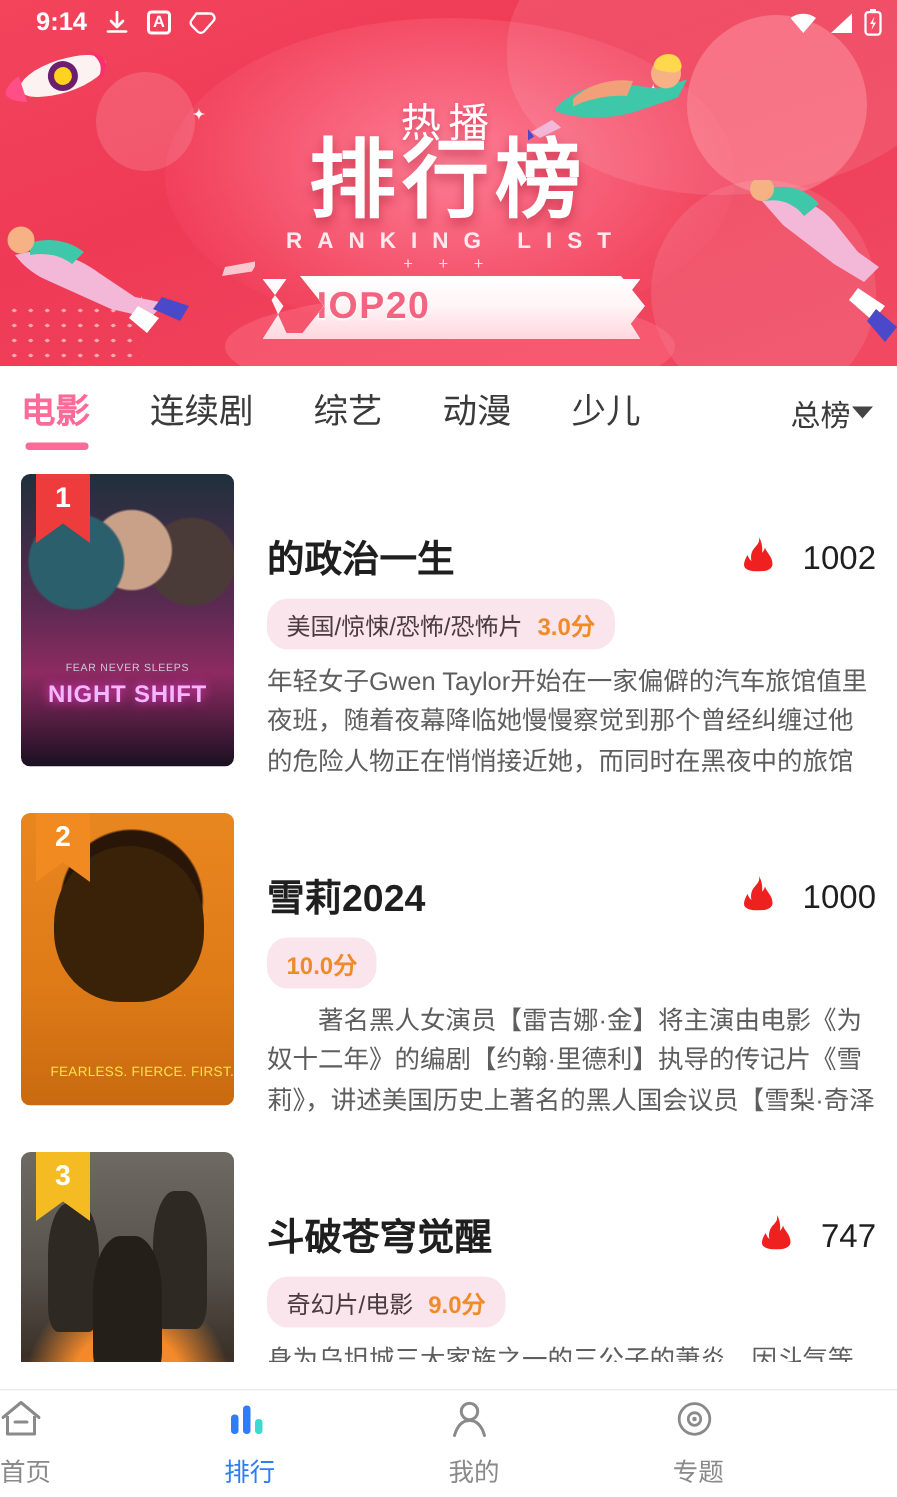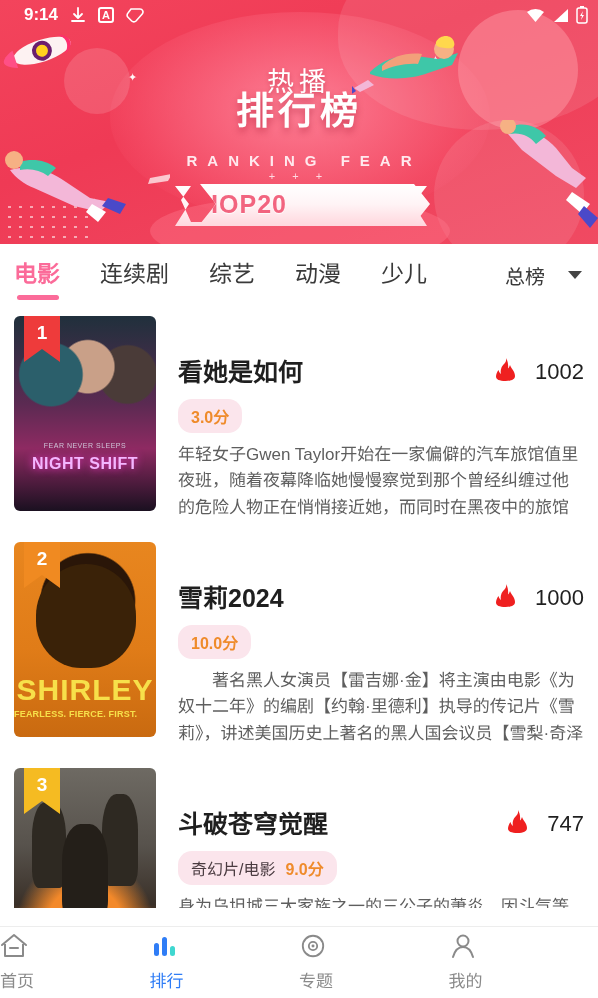--- a/index.html
+++ b/index.html
@@ -42,21 +42,21 @@
   }
 
   
   .b-hot {
     position: absolute; top: 60px; left: 0; right: 0; text-align: center;
     color:#fff; font-size: 27px; font-weight: 400; letter-spacing: 5px;
     text-shadow: 0 2px 4px rgba(170,20,45,.45);
   }
   .b-main {
     position: absolute; top: 92px; left: 0; right: 0; text-align: center;
-    color:#fff; font-size: 38px; font-weight: 800; letter-spacing: 4px;
+    color:#fff; font-size: 58px; font-weight: 800; letter-spacing: 4px;
     line-height: 1;
     text-shadow: 0 4px 7px rgba(165,15,40,.45);
   }
   .b-sub {
     position: absolute; top: 152px; left: 0; right: 0; text-align: center;
     color:#ffe9ee; font-size: 15px; font-weight: 700; letter-spacing: 10px;
     text-indent: 10px;
   }
   .b-plus {
     position: absolute; top: 170px; left: 0; right: 0; text-align: center;
@@ -114,21 +114,21 @@
     position: relative; font-size: 23px; color:#3a3a3a; margin-right: 40px;
     padding-bottom: 6px; white-space: nowrap;
   }
   .tab.active { color:#fb6b99; font-weight: 600; }
   .tab.active::after {
     content:""; position:absolute; left: 3px; bottom: -5px;
     width: 42px; height: 5px; background:#fb6b99; border-radius: 3px;
   }
   .tab-filter {
     margin-left: auto; margin-right: 2px; display:flex; align-items:center;
-    gap: 23px; font-size: 20px; color:#3a3a3a;
+    gap: 1px; font-size: 20px; color:#3a3a3a;
   }
   .caret {
     width:0; height:0; border-left: 7px solid transparent;
     border-right: 7px solid transparent; border-top: 8px solid #444;
   }
 
   
   .list { position: relative; width: 598px; height: 602px; overflow: hidden; background:#fff; }
   .row { display: flex; padding: 10px 14px 8px 14px; }
   .poster-wrap { position: relative; width: 142px; height: 195px; flex: 0 0 142px; }
@@ -179,22 +179,22 @@
   .art1-sub { position:absolute; left:0; right:0; bottom:62px; text-align:center;
     color:#cfc4d8; font-size:7px; letter-spacing:.5px; }
   .art2 { background:
       radial-gradient(circle at 52% 30%, #2a1608 0 30%, transparent 31%),
       linear-gradient(180deg,#e8861f 0%, #e07c18 55%, #c96a10 100%);
   }
   .art2-face { position:absolute; left:22px; top:22px; width:100px; height:104px;
       border-radius: 50% 50% 45% 45%; background: #3a2208; }
   .art2-title { position:absolute; left:0; right:0; bottom:30px; text-align:center;
       color:#f7e04a; font-size:30px; font-weight:800; letter-spacing:1px; }
-  .art2-sub { position:absolute; left:0; right:0; bottom:18px; text-align:left;
-      color:#f7e04a; font-size:9px; font-weight:700; letter-spacing:.2px; }
+  .art2-sub { position:absolute; left:0; right:0; bottom:18px; text-align:right;
+      color:#f7e04a; font-size:9px; font-weight:400; letter-spacing:.2px;padding-left:11px; }
   .art3 { background:
       radial-gradient(circle at 50% 80%, #f3892a 0 22%, transparent 40%),
       linear-gradient(180deg,#6e6a63 0%, #57524c 40%, #3a3028 70%, #d86a16 100%);
   }
   .art3 .fig { position:absolute; background:#2e2922; border-radius: 40% 40% 20% 20%; }
 
   
   .bottomnav {
     position: absolute; left:0; bottom:0; width: 598px; height: 72px;
     background:#fff; border-top: 1px solid #ededed;
@@ -254,21 +254,21 @@
     <svg class="person" style="left:498px; top:120px;" width="104" height="110" viewBox="0 0 104 110">
       <path d="M10 14c18-6 36 0 48 14l16 20 14 10-10 10-20-12-34-26z" fill="#f3b7d8"></path>
       <path d="M14 6c12-4 26 0 34 10l-10 8c-6-8-16-12-26-10z" fill="#3ec7a8"></path>
       <circle cx="10" cy="6" r="8" fill="#f6b184"></circle>
       <path d="M74 72l18 12-8 10-16-14z" fill="#ffffff"></path>
       <path d="M86 86l14 12-8 10-12-14z" fill="#4a49c9"></path>
     </svg>
 
     <div class="b-hot">热播</div>
     <div class="b-main">排行榜</div>
-    <div class="b-sub">RANKING FEAR</div>
+    <div class="b-sub">RANKING LIST</div>
     <div class="b-plus">+ + +</div>
 
     <div class="ribbon"></div>
     <div class="ribbon-body">
       <span class="ribbon-text">HOP20</span>
     </div>
 
     <div class="statusbar">
       <div class="sb-left">
         <span>9:14</span>
@@ -326,44 +326,44 @@
       <div class="poster-wrap">
         <div class="poster">
           <div class="art art1"></div>
           <div class="art1-sub">FEAR NEVER SLEEPS</div>
           <div class="art1-title">NIGHT SHIFT</div>
         </div>
         <div class="rank-badge" style="background:#ee3b3b;">1</div>
       </div>
       <div class="meta">
         <div class="title-row">
-          <span class="mv-title">看她是如何</span>
+          <span class="mv-title">的政治一生</span>
           <span class="heat">
             <span>
               <svg width="21" height="23" viewBox="0 0 21 23">
                   <path d="M11 0c1 5-3 6-4.5 9.5C5 13 6 16 6 16s-2-1.5-2.5-4C2 14 1 16.5 1 18.5 1 21.5 4.5 23 10.5 23S20 21.3 20 18c0-5-4-7.5-5-11-.7 2.5-2 3.5-2 3.5S14 5 11 0z" fill="#ef2020"></path>
                 </svg>
             </span>
             <span class="heat-num">1002</span>
           </span>
         </div>
         <div class="tag">
+          <span>美国/惊悚/恐怖/恐怖片</span>
           <span class="score">3.0分</span>
         </div>
         <div class="desc">年轻女子Gwen Taylor开始在一家偏僻的汽车旅馆值里夜班，随着夜幕降临她慢慢察觉到那个曾经纠缠过他的危险人物正在悄悄接近她，而同时在黑夜中的旅馆却同时发生了诡异可怕的事情，这…</div>
       </div>
     </div>
 
     <div class="row">
       <div class="poster-wrap">
         <div class="poster">
           <div class="art art2">
             <div class="art2-face"></div>
           </div>
-          <div class="art2-title">SHIRLEY</div>
           <div class="art2-sub">FEARLESS. FIERCE. FIRST.</div>
         </div>
         <div class="rank-badge" style="background:#f08a21;">2</div>
       </div>
       <div class="meta">
         <div class="title-row">
           <span class="mv-title">雪莉2024</span>
           <span class="heat">
             <span>
               <svg width="21" height="23" viewBox="0 0 21 23">
@@ -429,32 +429,32 @@
         <svg width="28" height="26" viewBox="0 0 28 26">
             <rect x="4" y="10" width="5" height="13" rx="2.5" fill="#2f7df6"></rect>
             <rect x="12" y="4" width="5" height="19" rx="2.5" fill="#2f7df6"></rect>
             <rect x="20" y="13" width="5" height="10" rx="2.5" fill="#3fd7d0"></rect>
           </svg>
       </span>
       <span>排行</span>
     </div>
     <div class="nav-item">
       <span>
+        <svg width="28" height="26" viewBox="0 0 28 26">
+            <circle cx="14" cy="8" r="5.5" fill="none" stroke="#8a8a8a" stroke-width="2"></circle>
+            <path d="M4 24c2-7 6-10 10-10s8 3 10 10" fill="none" stroke="#8a8a8a" stroke-width="2" stroke-linecap="round"></path>
+          </svg>
+      </span>
+      <span>我的</span>
+    </div>
+    <div class="nav-item">
+      <span>
         <svg width="28" height="26" viewBox="0 0 28 28">
             <circle cx="14" cy="14" r="11" fill="none" stroke="#8a8a8a" stroke-width="2"></circle>
             <circle cx="14" cy="14" r="4.5" fill="none" stroke="#8a8a8a" stroke-width="2"></circle>
             <circle cx="14" cy="14" r="1.6" fill="#8a8a8a"></circle>
           </svg>
       </span>
       <span>专题</span>
     </div>
-    <div class="nav-item">
-      <span>
-        <svg width="28" height="26" viewBox="0 0 28 26">
-            <circle cx="14" cy="8" r="5.5" fill="none" stroke="#8a8a8a" stroke-width="2"></circle>
-            <path d="M4 24c2-7 6-10 10-10s8 3 10 10" fill="none" stroke="#8a8a8a" stroke-width="2" stroke-linecap="round"></path>
-          </svg>
-      </span>
-      <span>我的</span>
-    </div>
   </div>
 
 </div>
 
 </body></html>

